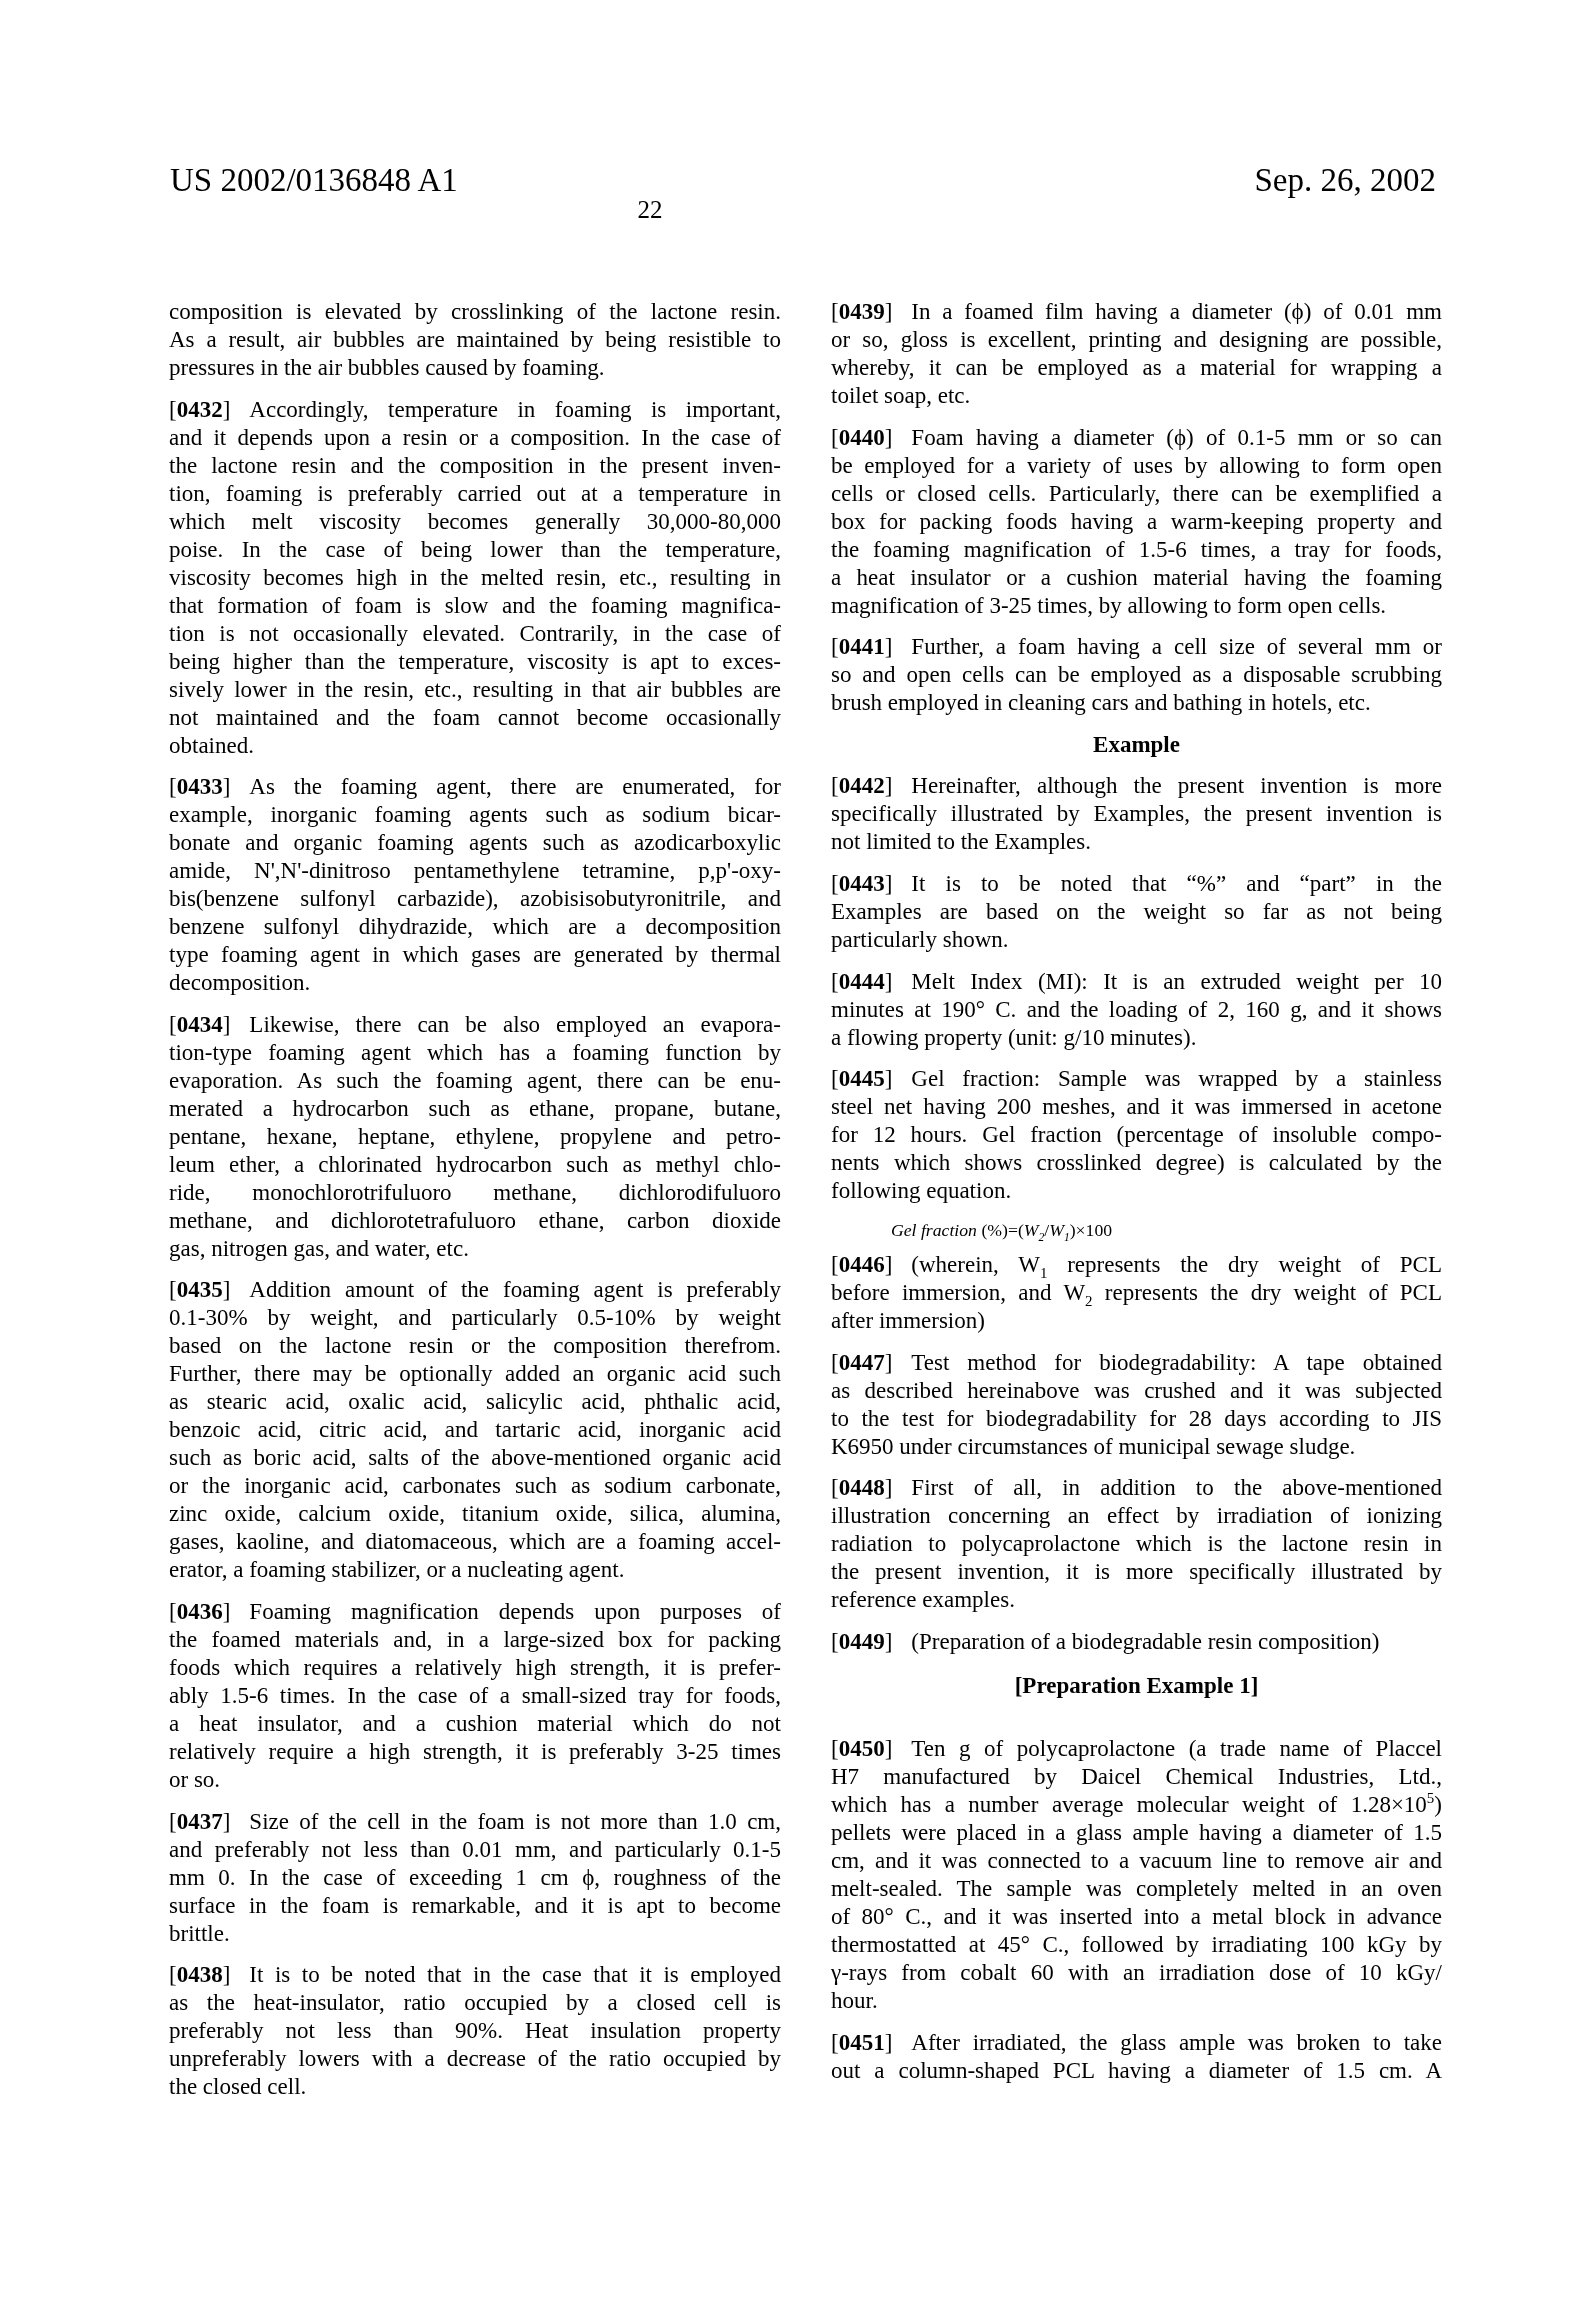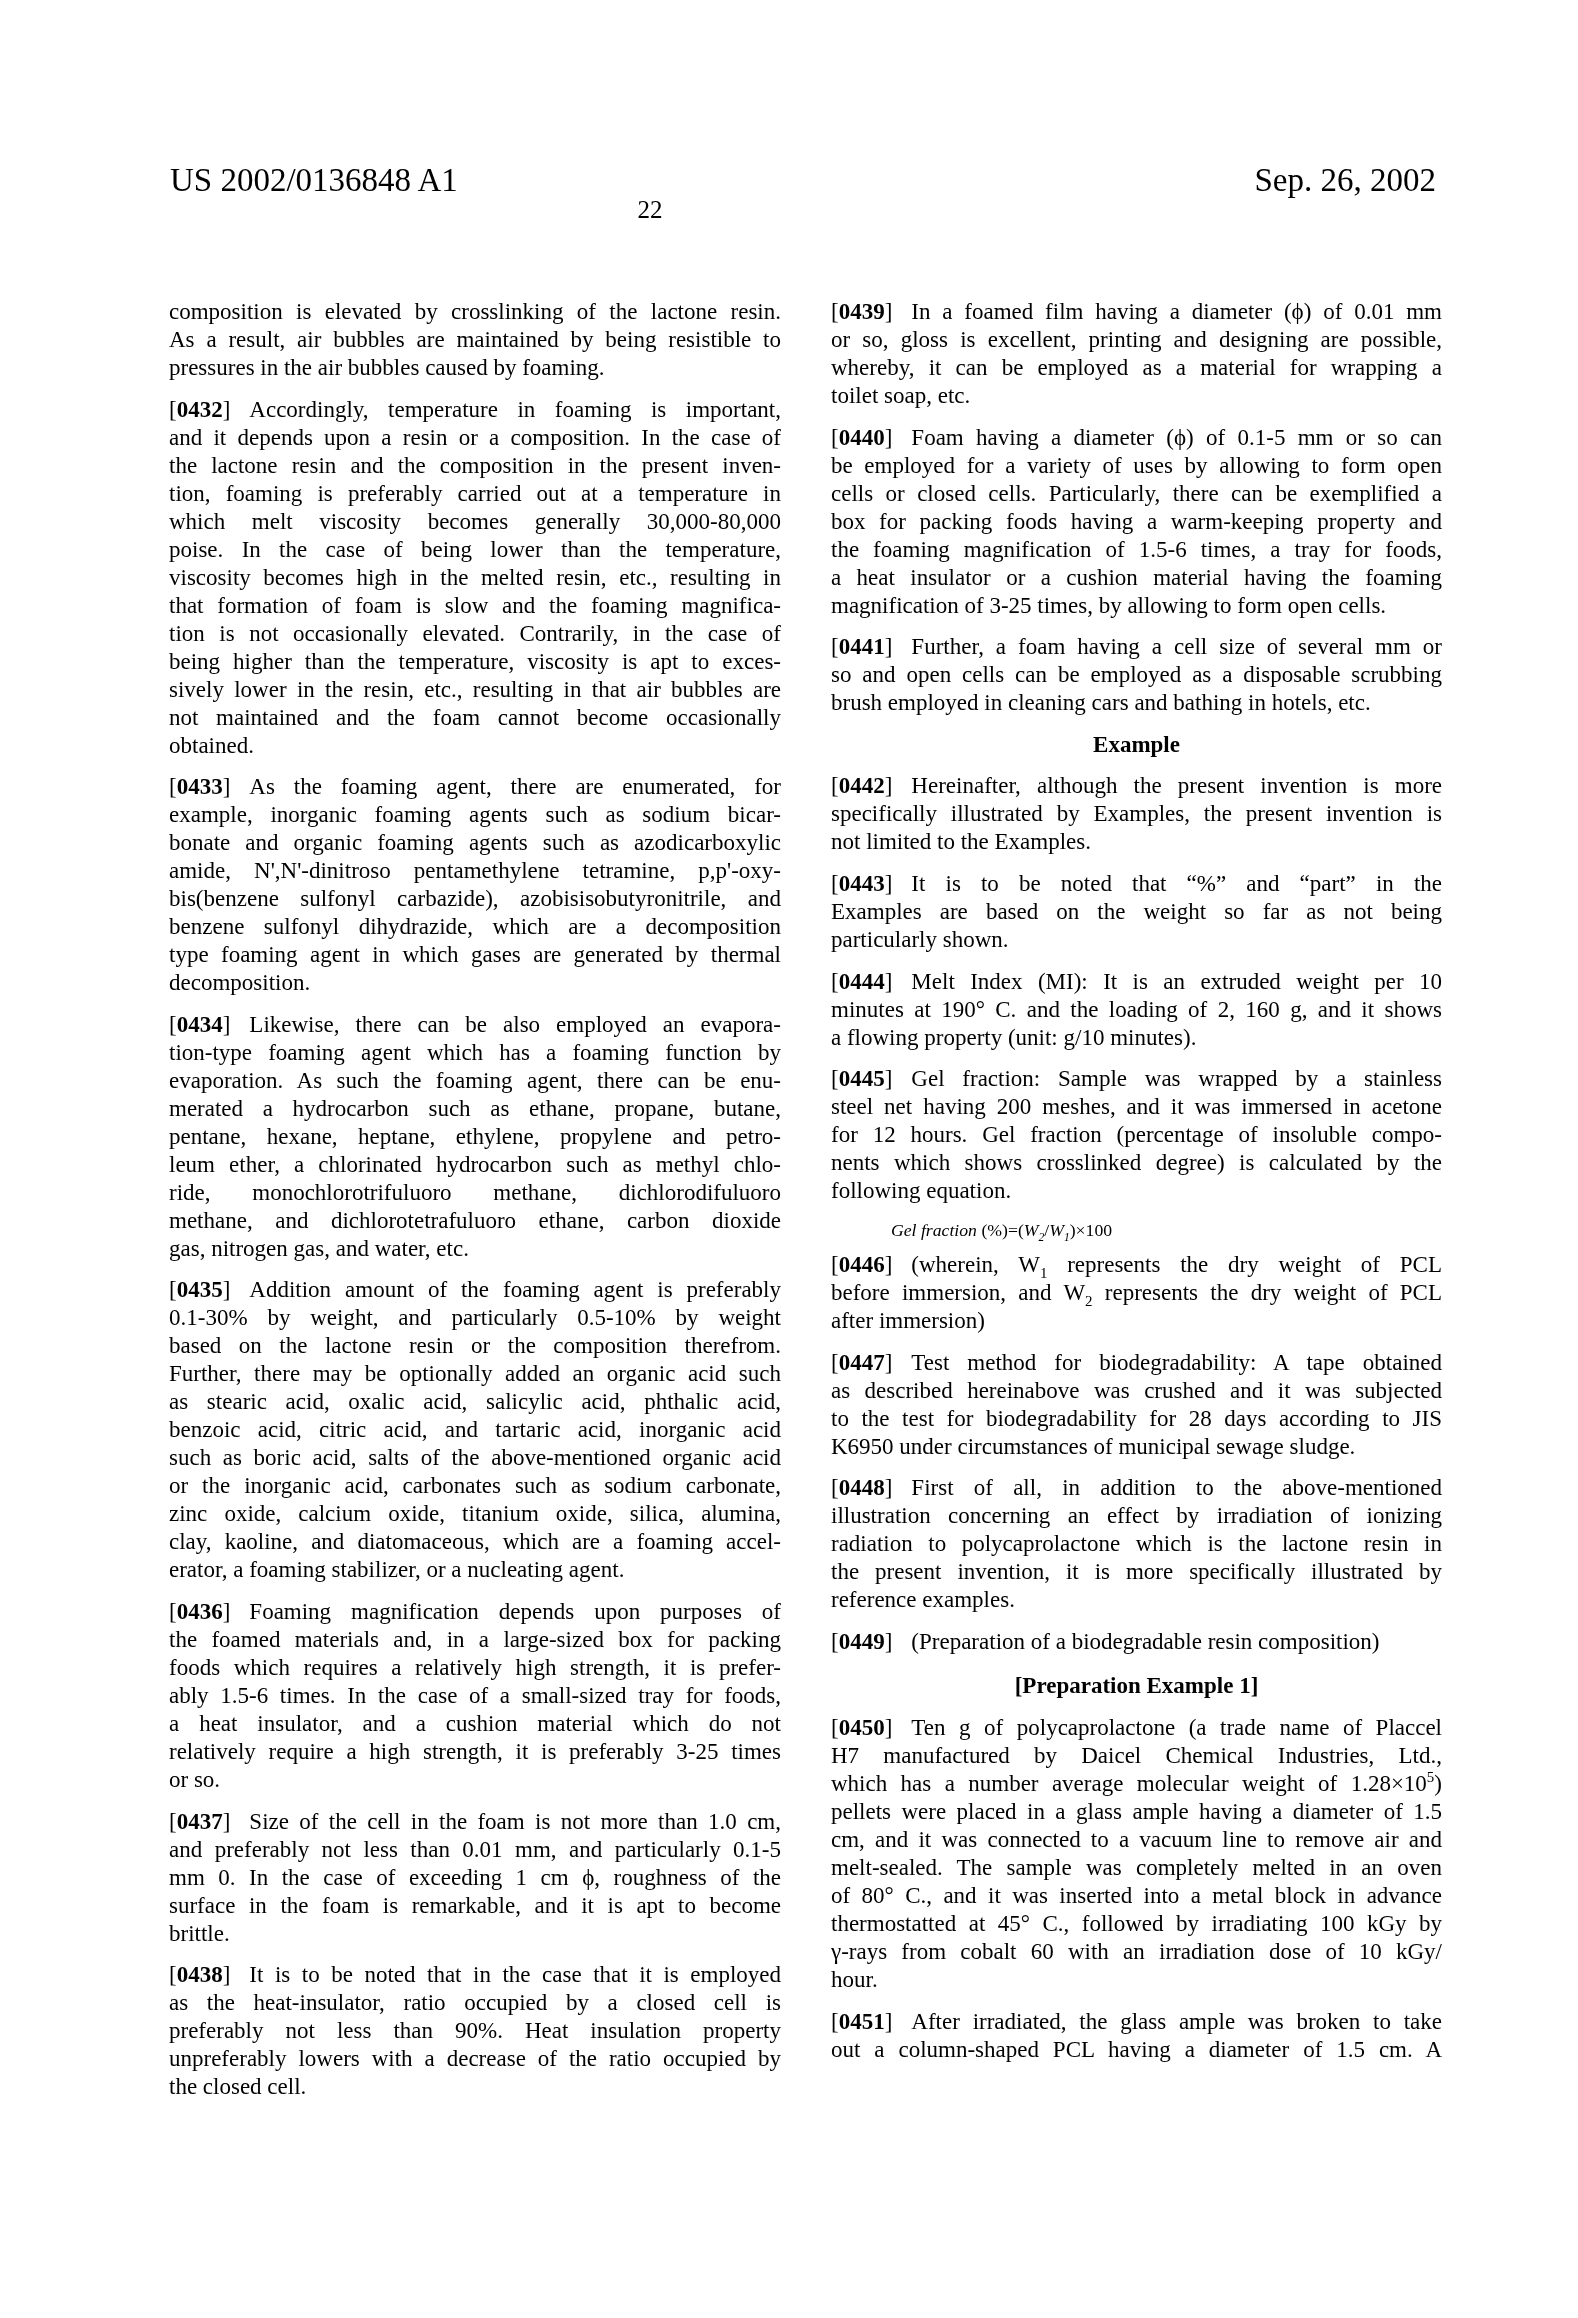--- a/index.html
+++ b/index.html
@@ -11,21 +11,21 @@
   .col { position: absolute; top: 298px; font-size: 23px; line-height: 28px; }
   #col-left { left: 169px; width: 612px; }
   #col-right { left: 831px; width: 611px; }
   .para { margin: 0 0 13.6px 0; }
   .ln { display: block; white-space: nowrap; text-align: justify; text-align-last: justify; height: 28px; overflow: visible; }
   .ln.last { text-align: left; text-align-last: left; }
   .pnum { font-weight: bold; }
   .pnum .br { font-weight: normal; }
   .gap { display: inline-block; width: 19px; }
   .center-h { text-align: center; margin: 0 0 13.6px 0; font-weight: bold; }
-  .center-h.big { margin-top: 16.3px; margin-bottom: 14px; }
+  .center-h.big { margin-top: 16.3px; margin-bottom: 35px; }
   .eq { font-size: 17.7px; line-height: 23px; margin: 4.1px 0 9.5px 60px; white-space: nowrap; }
   .eq i { }
   sub, sup { font-size: 65%; line-height: 0; }
 </style>
 </head>
 <body>
 
 <div class="hdr" id="hdr-left">US 2002/0136848 A1</div>
 <div class="hdr" id="hdr-right">Sep. 26, 2002</div>
 <div id="page-num">22</div>
@@ -76,21 +76,21 @@
       <div class="para">
         <span class="ln"><span class="pnum"><span class="br">[</span>0435<span class="br">]</span></span><span class="gap"></span><span>Addition amount of the foaming agent is preferably</span></span>
         <span class="ln"><span>0.1-30% by weight, and particularly 0.5-10% by weight</span></span>
         <span class="ln"><span>based on the lactone resin or the composition therefrom.</span></span>
         <span class="ln"><span>Further, there may be optionally added an organic acid such</span></span>
         <span class="ln"><span>as stearic acid, oxalic acid, salicylic acid, phthalic acid,</span></span>
         <span class="ln"><span>benzoic acid, citric acid, and tartaric acid, inorganic acid</span></span>
         <span class="ln"><span>such as boric acid, salts of the above-mentioned organic acid</span></span>
         <span class="ln"><span>or the inorganic acid, carbonates such as sodium carbonate,</span></span>
         <span class="ln"><span>zinc oxide, calcium oxide, titanium oxide, silica, alumina,</span></span>
-        <span class="ln"><span>clay, kaoline, and diatomaceous, which are a foaming accel-</span></span>
+        <span class="ln"><span>gases, kaoline, and diatomaceous, which are a foaming accel-</span></span>
         <span class="ln last"><span>erator, a foaming stabilizer, or a nucleating agent.</span></span>
       </div>
       <div class="para">
         <span class="ln"><span class="pnum"><span class="br">[</span>0436<span class="br">]</span></span><span class="gap"></span><span>Foaming magnification depends upon purposes of</span></span>
         <span class="ln"><span>the foamed materials and, in a large-sized box for packing</span></span>
         <span class="ln"><span>foods which requires a relatively high strength, it is prefer-</span></span>
         <span class="ln"><span>ably 1.5-6 times. In the case of a small-sized tray for foods,</span></span>
         <span class="ln"><span>a heat insulator, and a cushion material which do not</span></span>
         <span class="ln"><span>relatively require a high strength, it is preferably 3-25 times</span></span>
         <span class="ln last"><span>or so.</span></span>

